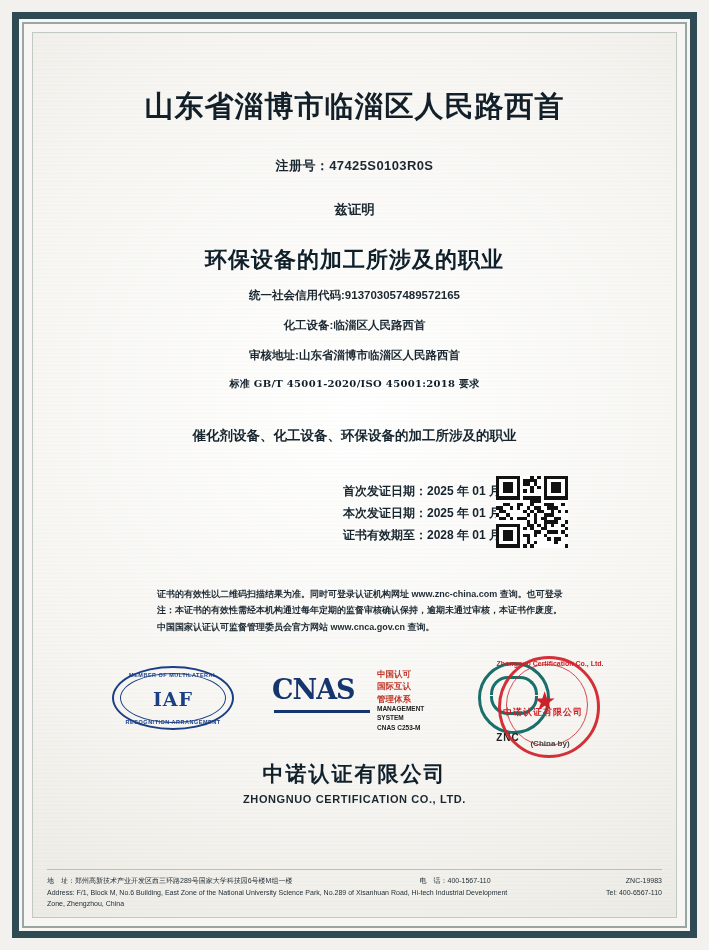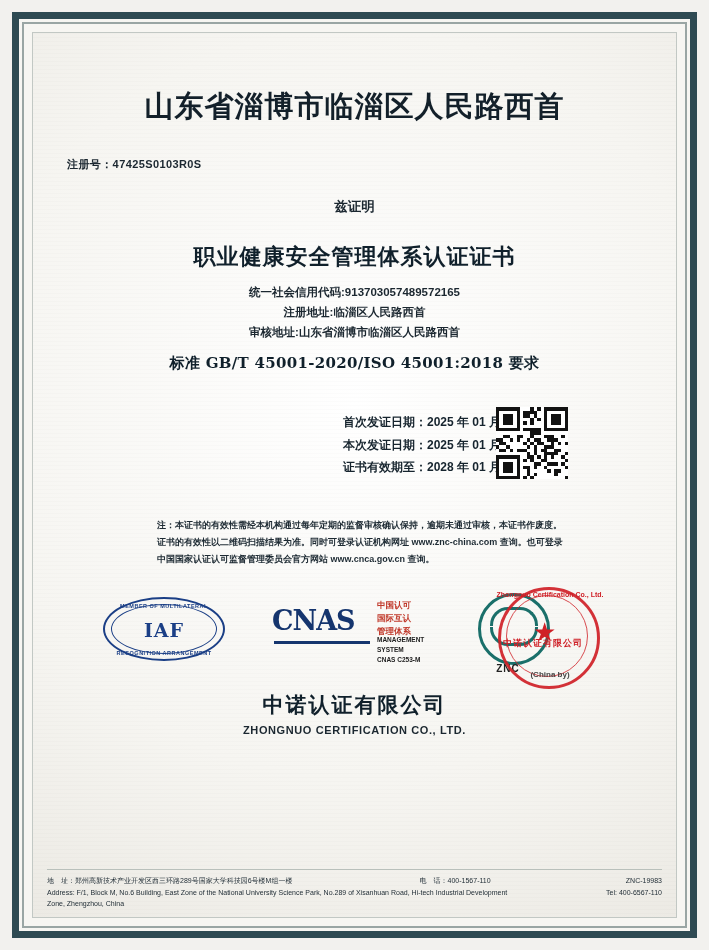--- a/index.html
+++ b/index.html
@@ -38,22 +38,22 @@
   .title{
     text-align:center;
     font-family:"DejaVu Serif","Liberation Serif",serif;
     font-weight:bold;
     font-size:29px;
     letter-spacing:1px;
     color:#13202a;
     margin-top:54px;
   }
   .regno{
-    text-align:left;
-    font-size:11px;
+    text-align:center;
+    font-size:13px;
     font-weight:bold;
     color:#1b2730;
     margin-top:30px;
     letter-spacing:0.4px;
   }
   .hereby{
     text-align:center;
     font-size:13.5px;
     font-weight:bold;
     color:#1b2730;
@@ -69,32 +69,32 @@
     letter-spacing:1px;
   }
   .meta{
     text-align:center;
     font-size:11.5px;
     font-weight:bold;
     color:#1b2730;
     margin-top:10px;
     line-height:1.75;
   }
-  .meta div{margin-top:0;}
+  .meta div{margin-top:10px;}
   .conform{
     text-align:center;
     font-size:12.5px;
     font-weight:bold;
     color:#1b2730;
     margin-top:34px;
   }
   .standard{
     text-align:center;
     font-family:"DejaVu Serif","Liberation Serif",serif;
-    font-size:15px;
+    font-size:10px;
     font-weight:bold;
     color:#10202b;
     margin-top:12px;
     letter-spacing:0.3px;
   }
   .scope-wrap{
     margin-top:34px;
     text-align:center;
   }
   .scope-title{
@@ -129,21 +129,21 @@
     padding:0 26px 0 90px;
     font-weight:bold;
   }
   .logos{
     position:relative;
     height:104px;
     margin-top:18px;
   }
   .logo{position:absolute;top:0;}
   
-  .iaf{left:36px;top:12px;width:122px;height:64px;}
+  .iaf{left:45px;top:12px;width:122px;height:64px;}
   .iaf .oval{
     position:absolute;inset:0;
     border:2px solid #1b3f86;border-radius:50%;
   }
   .iaf .oval2{
     position:absolute;left:8px;top:7px;right:8px;bottom:7px;
     border:1px solid #1b3f86;border-radius:50%;
   }
   .iaf .txt{
     position:absolute;left:0;right:0;top:22px;
@@ -250,31 +250,32 @@
         <div class="content">
 
           <div class="title">山东省淄博市临淄区人民路西首</div>
 
           <div class="regno">
             <span>注册号：</span><span>47425S0103R0S</span>
           </div>
 
           <div class="hereby">兹证明</div>
 
-          <div class="company">职业健康安全管理体系认证证书</div>
+          <div class="company">环保设备的加工所涉及的职业</div>
 
           <div class="meta">
             <div>统一社会信用代码:913703057489572165</div>
-            <div>注册地址:临淄区人民路西首</div>
+            <div>化工设备:临淄区人民路西首</div>
             <div>审核地址:山东省淄博市临淄区人民路西首</div>
           </div>
 
           <div class="standard">标准 GB/T 45001-2020/ISO 45001:2018 要求</div>
 
           <div class="scope-wrap">
+            <div class="scope-body">催化剂设备、化工设备、环保设备的加工所涉及的职业</div>
           </div>
 
           <div class="dates-row">
             <div class="dates">
               <div>首次发证日期：2025 年 01 月 10 日</div>
               <div>本次发证日期：2025 年 01 月 10 日</div>
               <div>证书有效期至：2028 年 01 月 09 日</div>
             </div>
             <div class="qr" id="qr">
                 <div class="qrcell" style="left: 34.2857px; top: 0px; width: 3.42857px; height: 3.42857px;"></div>
@@ -479,22 +480,22 @@
                 <div class="qrcell" style="left: 3.42857px; top: 68.5714px; width: 3.42857px; height: 3.42857px;"></div>
                 <div class="qrcell" style="left: 6.85714px; top: 68.5714px; width: 3.42857px; height: 3.42857px;"></div>
                 <div class="qrcell" style="left: 10.2857px; top: 68.5714px; width: 3.42857px; height: 3.42857px;"></div>
                 <div class="qrcell" style="left: 13.7143px; top: 68.5714px; width: 3.42857px; height: 3.42857px;"></div>
                 <div class="qrcell" style="left: 17.1429px; top: 68.5714px; width: 3.42857px; height: 3.42857px;"></div>
                 <div class="qrcell" style="left: 20.5714px; top: 68.5714px; width: 3.42857px; height: 3.42857px;"></div>
               </div>
           </div>
 
           <div class="note">
+            <div>证书的有效性以二维码扫描结果为准。同时可登录认证机构网址 www.znc-china.com 查询。也可登录</div>
             <div>注：本证书的有效性需经本机构通过每年定期的监督审核确认保持，逾期未通过审核，本证书作废度。</div>
-            <div>证书的有效性以二维码扫描结果为准。同时可登录认证机构网址 www.znc-china.com 查询。也可登录</div>
             <div>中国国家认证认可监督管理委员会官方网站 www.cnca.gov.cn 查询。</div>
           </div>
 
           <div class="logos">
 
             <div class="logo iaf">
               <div class="oval"></div>
               <div class="oval2"></div>
               <div class="arc-top">MEMBER OF MULTILATERAL</div>
               <div class="txt">IAF</div>

